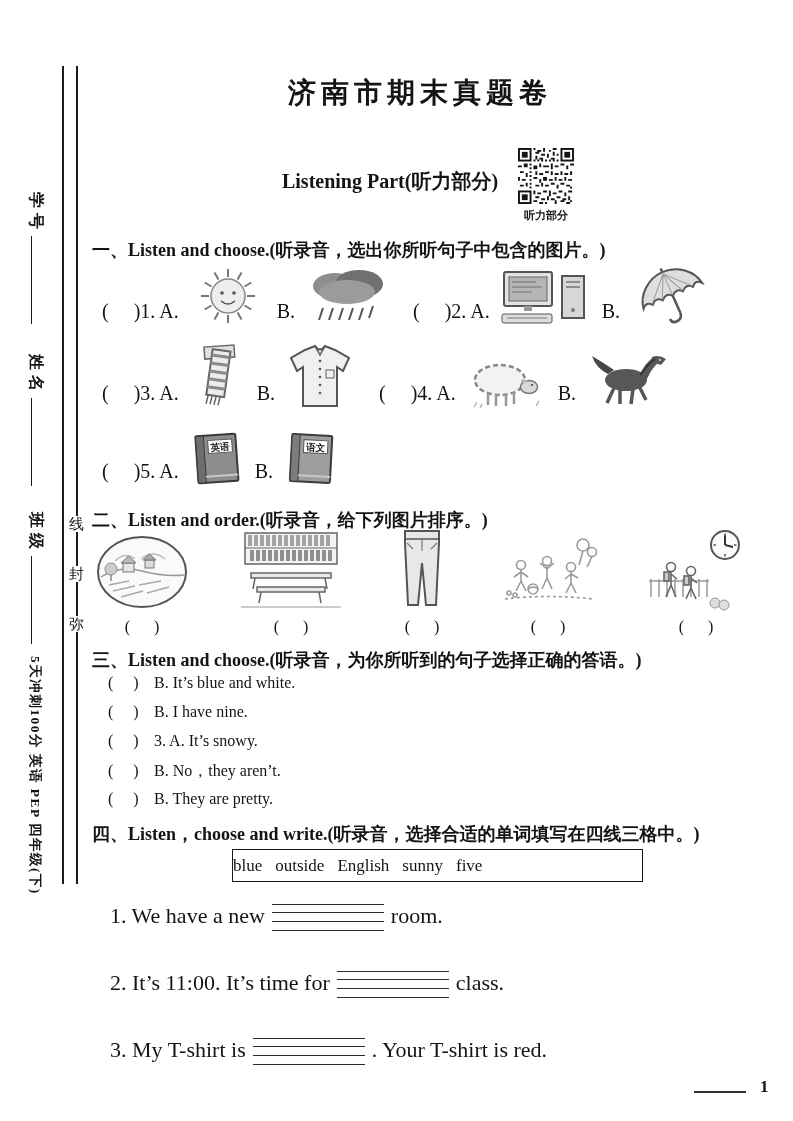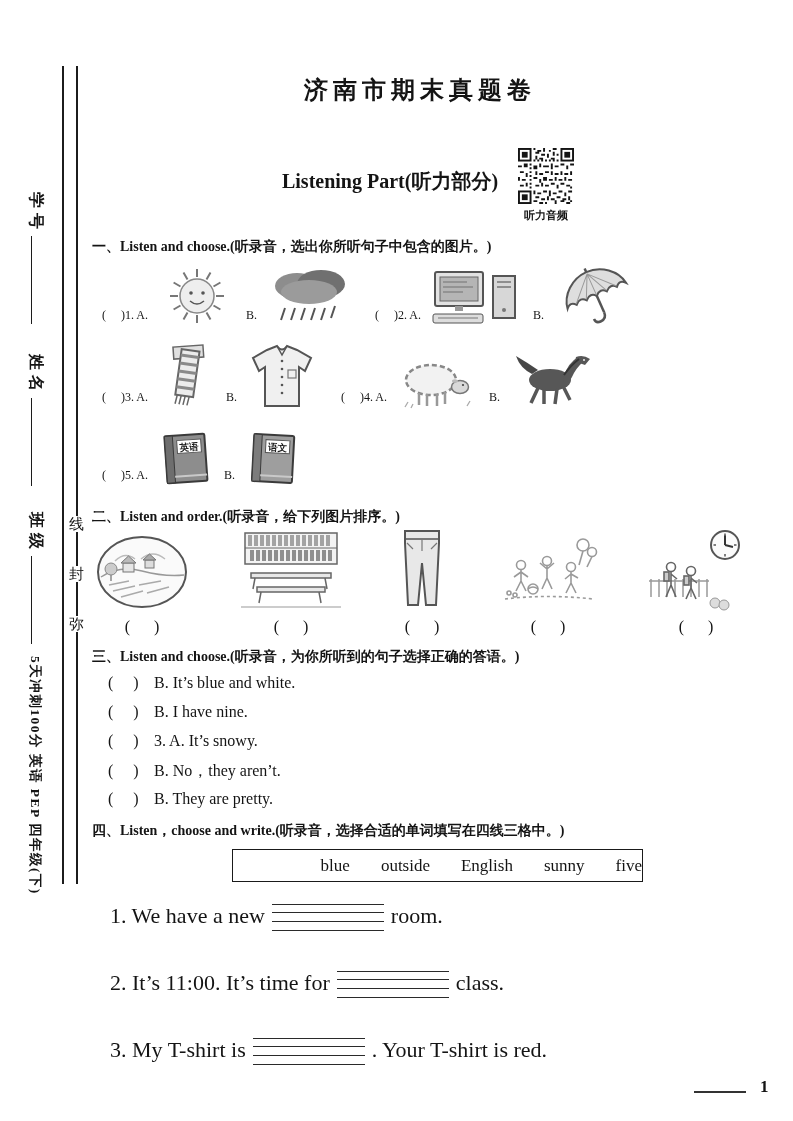--- a/index.html
+++ b/index.html
@@ -2,37 +2,37 @@
 <html><head>
 <meta charset="utf-8">
 <style>
   html,body{margin:0;padding:0}
   body{width:793px;height:1121px;position:relative;background:#fff;font-family:"Liberation Serif",serif;color:#141414;overflow:hidden}
   .vline{position:absolute;width:1.5px;background:#1c1c1c}
   .siderot{position:absolute;transform:rotate(90deg);transform-origin:top left;white-space:nowrap;font-weight:bold;font-size:16px;letter-spacing:5px}
   .booktitle{font-size:13.5px;letter-spacing:1.5px}
   .fillline{display:inline-block;width:88px;height:13px;border-bottom:1.2px solid #1c1c1c;margin-left:2px}
   .sealch{position:absolute;left:68px;width:17px;text-align:center;font-size:15px;line-height:16px;background:#fff}
-  .title{position:absolute;left:95px;top:74px;width:650px;text-align:center;font-size:24px;font-weight:bold;letter-spacing:5px}
+  .title{position:absolute;left:95px;top:74px;width:650px;text-align:center;font-size:28px;font-weight:bold;letter-spacing:5px}
   .lhead{position:absolute;left:95px;top:168px;width:590px;text-align:center;font-size:20px;font-weight:bold}
   .qr{position:absolute;left:518px;top:148px;width:56px;height:56px}
   .qrlabel{position:absolute;left:514px;top:208px;width:64px;text-align:center;font-size:11px;font-weight:bold}
-  .shead{position:absolute;left:92px;width:660px;font-size:14px;font-weight:bold}
+  .shead{position:absolute;left:92px;width:660px;font-size:18px;font-weight:bold}
   .pre{white-space:pre}
   .s1row{position:absolute;left:102px;display:flex;align-items:flex-end;gap:10px}
-  .s1row .lbl{font-size:12px;padding-bottom:5px}
+  .s1row .lbl{font-size:20px;padding-bottom:5px}
   .ml16{margin-left:14px}
   .s2imgs{position:absolute;left:95px;top:527px;width:652px;display:flex;justify-content:space-between;align-items:flex-end}
   .s2cell{display:flex;flex-direction:column;align-items:center}
   .s2cell .br{font-size:16px;margin-top:7px}
   .s3list{position:absolute;left:108px;top:674px;width:660px}
   .s3row{display:flex;height:29px;align-items:baseline;font-size:16px}
   .s3br{width:46px}
   .s3a{width:284px}
-  .wordbank{position:absolute;left:232px;top:849px;width:409px;height:31px;border:1.6px solid #1a1a1a;display:flex;align-items:center;justify-content:flex-end;gap:31px;font-size:17px}
+  .wordbank{position:absolute;left:232px;top:849px;width:409px;height:31px;border:1.6px solid #1a1a1a;display:flex;align-items:center;justify-content:flex-start;gap:13px;font-size:17px}
   .s4line{position:absolute;left:110px;font-size:22px}
   .wgrid{display:inline-block;width:112px;height:27px;margin:0 7px;vertical-align:-8px;
     background-image:linear-gradient(#2a2a2a,#2a2a2a),linear-gradient(#2a2a2a,#2a2a2a),linear-gradient(#2a2a2a,#2a2a2a),linear-gradient(#2a2a2a,#2a2a2a);
     background-size:100% 1px;background-position:0 0,0 8px,0 17px,0 26px;background-repeat:no-repeat}
   .footrule{position:absolute;left:694px;top:1091px;width:52px;height:1.8px;background:#333}
   .pagenum{position:absolute;left:760px;top:1077px;font-size:17px;font-weight:bold}
 </style>
 </head>
 <body>
 
@@ -69,21 +69,21 @@
       <rect x="23" y="1" width="5" height="5"></rect>
       <rect x="1" y="23" width="5" height="5"></rect>
   </g>
   <g fill="#141414">
     <rect x="2" y="2" width="3" height="3"></rect>
       <rect x="24" y="2" width="3" height="3"></rect>
       <rect x="2" y="24" width="3" height="3"></rect>
     <path d="M8 0h1v1h-1z M10 1h2v1h-2z M13 0h1v2h-1z M16 1h1v1h-1z M18 0h2v1h-2z M9 2h2v1h-2z M12 3h2v1h-2z M15 3h1v2h-1z M18 2h1v2h-1z M20 3h1v1h-1z M9 4h1v2h-1z M11 5h2v1h-2z M17 5h2v1h-2z M8 6h1v1h-1z M10 6h1v1h-1z M12 6h1v1h-1z M14 6h1v1h-1z M16 6h1v1h-1z M18 6h1v1h-1z M20 6h1v1h-1z M6 8h1v1h-1z M6 10h1v1h-1z M6 12h1v1h-1z M6 14h1v1h-1z M6 16h1v1h-1z M6 18h1v1h-1z M6 20h1v1h-1z M0 9h2v1h-2z M3 8h2v2h-2z M1 12h2v1h-2z M4 13h1v2h-1z M0 15h1v2h-1z M2 16h2v1h-2z M1 19h2v1h-2z M4 18h1v2h-1z M8 9h2v2h-2z M11 8h1v2h-1z M13 9h3v1h-3z M17 8h1v3h-1z M19 9h2v1h-2z M22 8h2v1h-2z M25 9h1v2h-1z M27 8h2v1h-2z M9 12h1v2h-1z M11 13h2v1h-2z M14 12h2v1h-2z M17 12h1v2h-1z M19 13h2v1h-2z M22 12h1v2h-1z M24 13h2v1h-2z M27 12h1v2h-1z M8 15h2v1h-2z M11 16h1v2h-1z M13 15h2v2h-2z M16 16h2v1h-2z M19 15h1v2h-1z M21 16h2v1h-2z M24 15h1v2h-1z M26 16h2v1h-2z M9 19h2v1h-2z M12 18h1v2h-1z M14 19h2v1h-2z M17 18h2v1h-2z M20 19h1v2h-1z M22 18h2v1h-2z M25 19h2v1h-2z M27 20h1v1h-1z M8 22h1v2h-1z M10 23h2v1h-2z M13 22h2v1h-2z M16 22h1v3h-1z M18 23h2v1h-2z M21 22h2v1h-2z M24 23h1v2h-1z M26 22h2v1h-2z M9 25h2v1h-2z M12 26h2v1h-2z M15 25h1v2h-1z M17 26h2v1h-2z M20 25h2v1h-2z M23 26h2v1h-2z M26 25h1v2h-1z M8 27h2v1h-2z M11 28h2v1h-2z M14 28h1v1h-1z M19 27h1v2h-1z M22 27h2v1h-2z M25 28h2v1h-2z M27 27h1v1h-1z"></path>
   </g>
 </svg>
-<div class="qrlabel">听力音频</div>
+<div class="qrlabel">听力部分</div>
 
 <div class="shead" style="top:238px">一、Listen and choose.(听录音，选出你所听句子中包含的图片。)</div>
 
 <div class="s1row" style="top:264px">
   <span class="lbl pre">(     )1. A.</span>
   <svg width="78" height="64" viewBox="0 0 78 64">
     <g stroke="#777" stroke-width="2">
       <path d="M58 32L66 32 M55.5 41.5L62.4 45.5 M48.5 48.5L52.5 55.4 M39 51L39 59 M29.5 48.5L25.5 55.4 M22.5 41.5L15.6 45.5 M20 32L12 32 M22.5 22.5L15.6 18.5 M29.5 15.5L25.5 8.6 M39 13L39 5 M48.5 15.5L52.5 8.6 M55.5 22.5L62.4 18.5" fill="none"></path>
     </g>
     <circle cx="39" cy="32" r="17" fill="#eee" stroke="#888" stroke-width="1.5"></circle>

